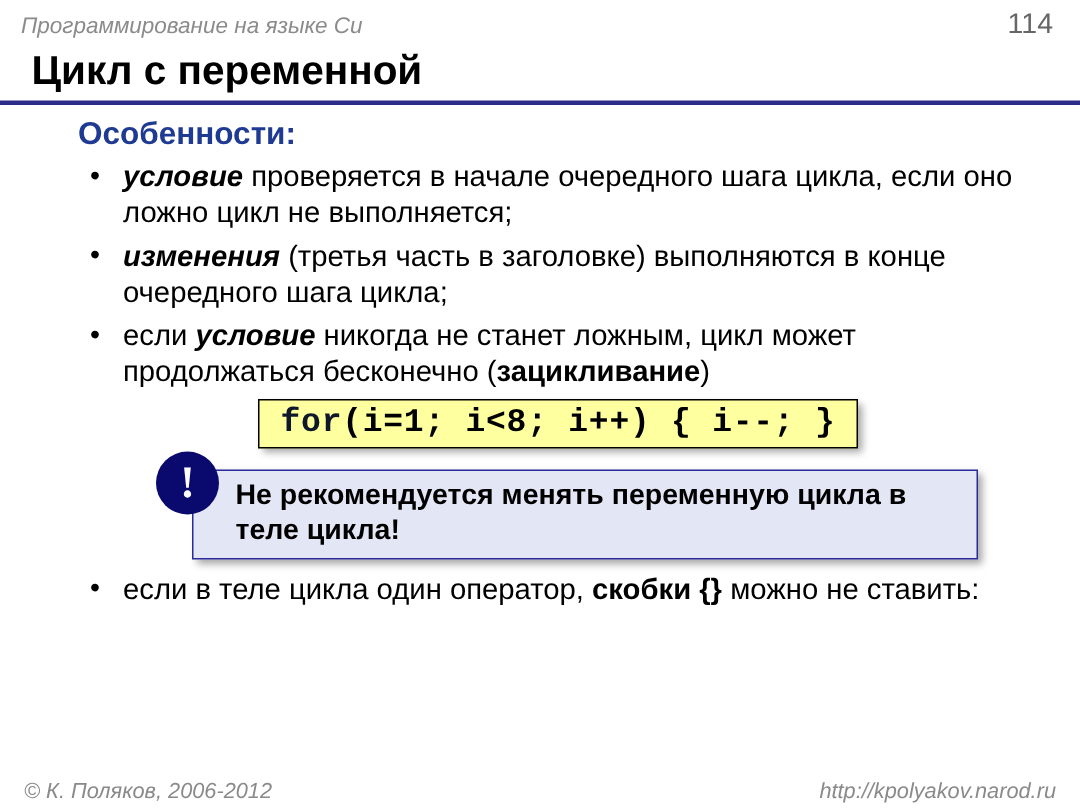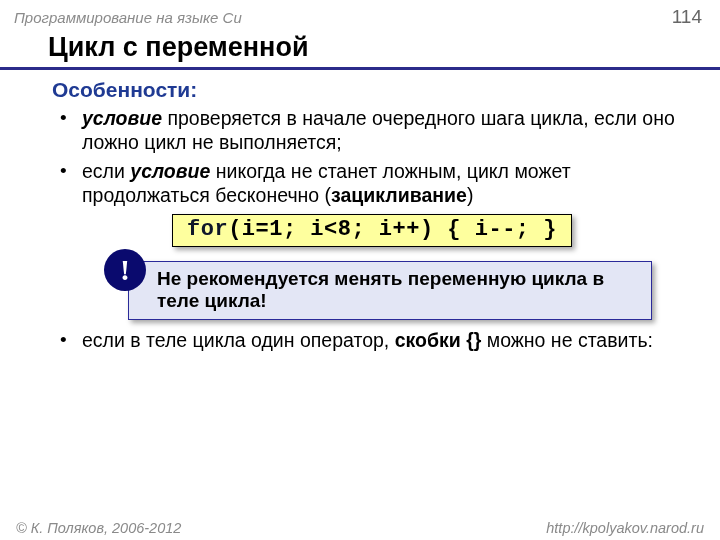--- a/index.html
+++ b/index.html
@@ -18,21 +18,21 @@
     padding: 6px 18px 2px 14px;
     color: #8b8b8b;
     font-size: 15px;
     font-style: italic;
   }
   .page-num { font-style: normal; font-size: 19px; color: #666; }
   .title {
     font-size: 27px;
     font-weight: bold;
     color: #000;
-    padding: 2px 0 4px 48px;
+    padding: 2px 0 4px 21px;
     border-bottom: 3px solid #2b2b8a;
   }
   .content { padding: 8px 28px 0 52px; }
   .sub {
     color: #1f3a93;
     font-size: 21px;
     font-weight: bold;
     margin-bottom: 4px;
   }
   ul.bul { list-style: none; padding-left: 26px; }
@@ -122,20 +122,23 @@
 <div class="title">Цикл с переменной</div>
 
 <div class="content">
   <div class="sub">Особенности:</div>
 
   <ul class="bul">
     <li>
       <span class="em">условие</span><span> проверяется в начале очередного шага цикла, если оно ложно цикл не выполняется;</span>
     </li>
     <li>
+      <span class="em">изменения</span><span> (третья часть в заголовке) выполняются в конце очередного шага цикла;</span>
+    </li>
+    <li>
       <span>если </span><span class="em">условие</span><span> никогда не станет ложным, цикл может продолжаться бесконечно (</span><span class="bold">зацикливание</span><span>)</span>
     </li>
   </ul>
 
   <div class="codebox"><span class="kw">for</span><span>(i=1; i&lt;8; i++) { i--; }</span></div>
 
   <div class="warnwrap">
     <div class="bang">!</div>
     <div class="warnbox">Не рекомендуется менять переменную цикла в теле цикла!</div>
   </div>

